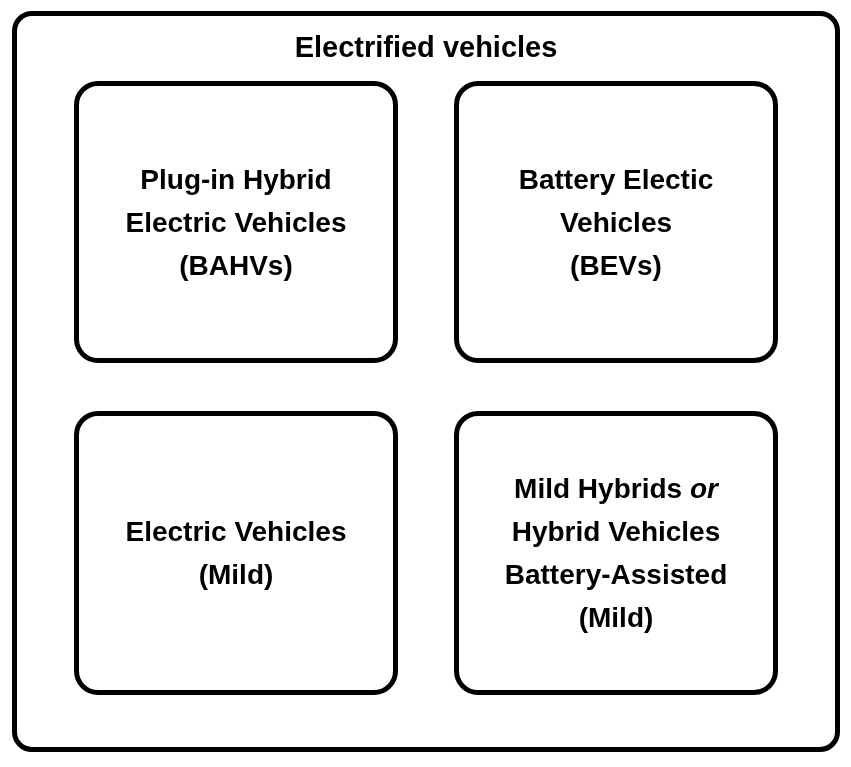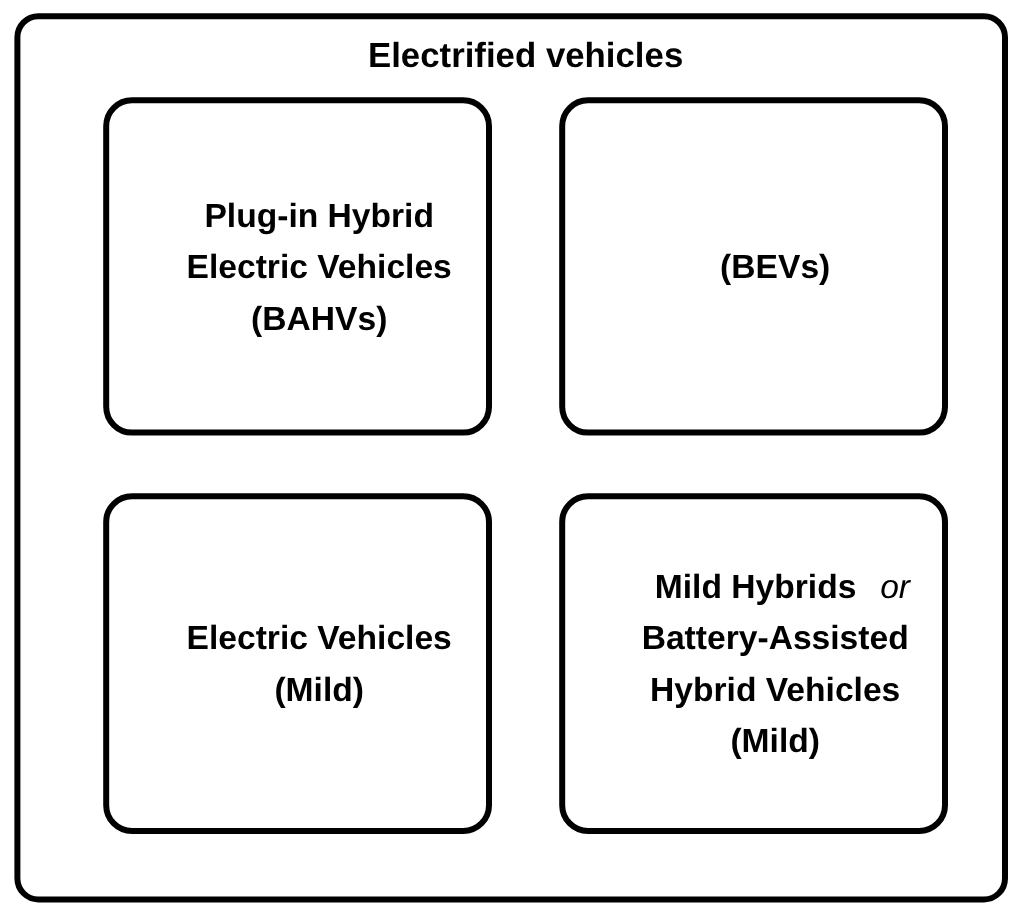--- a/index.html
+++ b/index.html
@@ -8,21 +8,21 @@
     background: #ffffff;
   }
   body {
     width: 851px;
     height: 767px;
     position: relative;
     overflow: hidden;
     font-family: "Liberation Sans", sans-serif;
     color: #000000;
   }
-  * { box-sizing: border-box; padding-left: 12px; }
+  * { box-sizing: border-box; }
 
   .outer {
     position: absolute;
     left: 12px;
     top: 11px;
     width: 828px;
     height: 741px;
     border: 5px solid #000000;
     border-radius: 20px;
     background: #ffffff;
@@ -58,55 +58,57 @@
 
   .box-text {
     text-align: center;
     font-size: 28px;
     font-weight: bold;
     line-height: 43px;
   }
 
   .italic-word {
     font-style: italic;
-    font-weight: normal;
+    font-weight: bold;
   }
 </style>
 </head>
 <body>
 
 <div class="outer">
   <div class="title">Electrified vehicles</div>
 
   <div class="grid">
 
     <div class="box">
       <div class="box-text">
         <div>Plug-in Hybrid</div>
         <div>Electric Vehicles</div>
         <div>(BAHVs)</div>
       </div>
     </div>
 
     <div class="box">
       <div class="box-text">
+        <div>Battery Electic</div>
+        <div>Vehicles</div>
         <div>(BEVs)</div>
       </div>
     </div>
 
     <div class="box">
       <div class="box-text">
         <div>Electric Vehicles</div>
         <div>(Mild)</div>
       </div>
     </div>
 
     <div class="box">
       <div class="box-text">
         <div><span>Mild Hybrids</span> <span class="italic-word">or</span></div>
+        <div>Hybrid Vehicles</div>
         <div>Battery-Assisted</div>
-        <div>Hybrid Vehicles</div>
         <div>(Mild)</div>
       </div>
     </div>
 
   </div>
 </div>
 
 </body></html>

